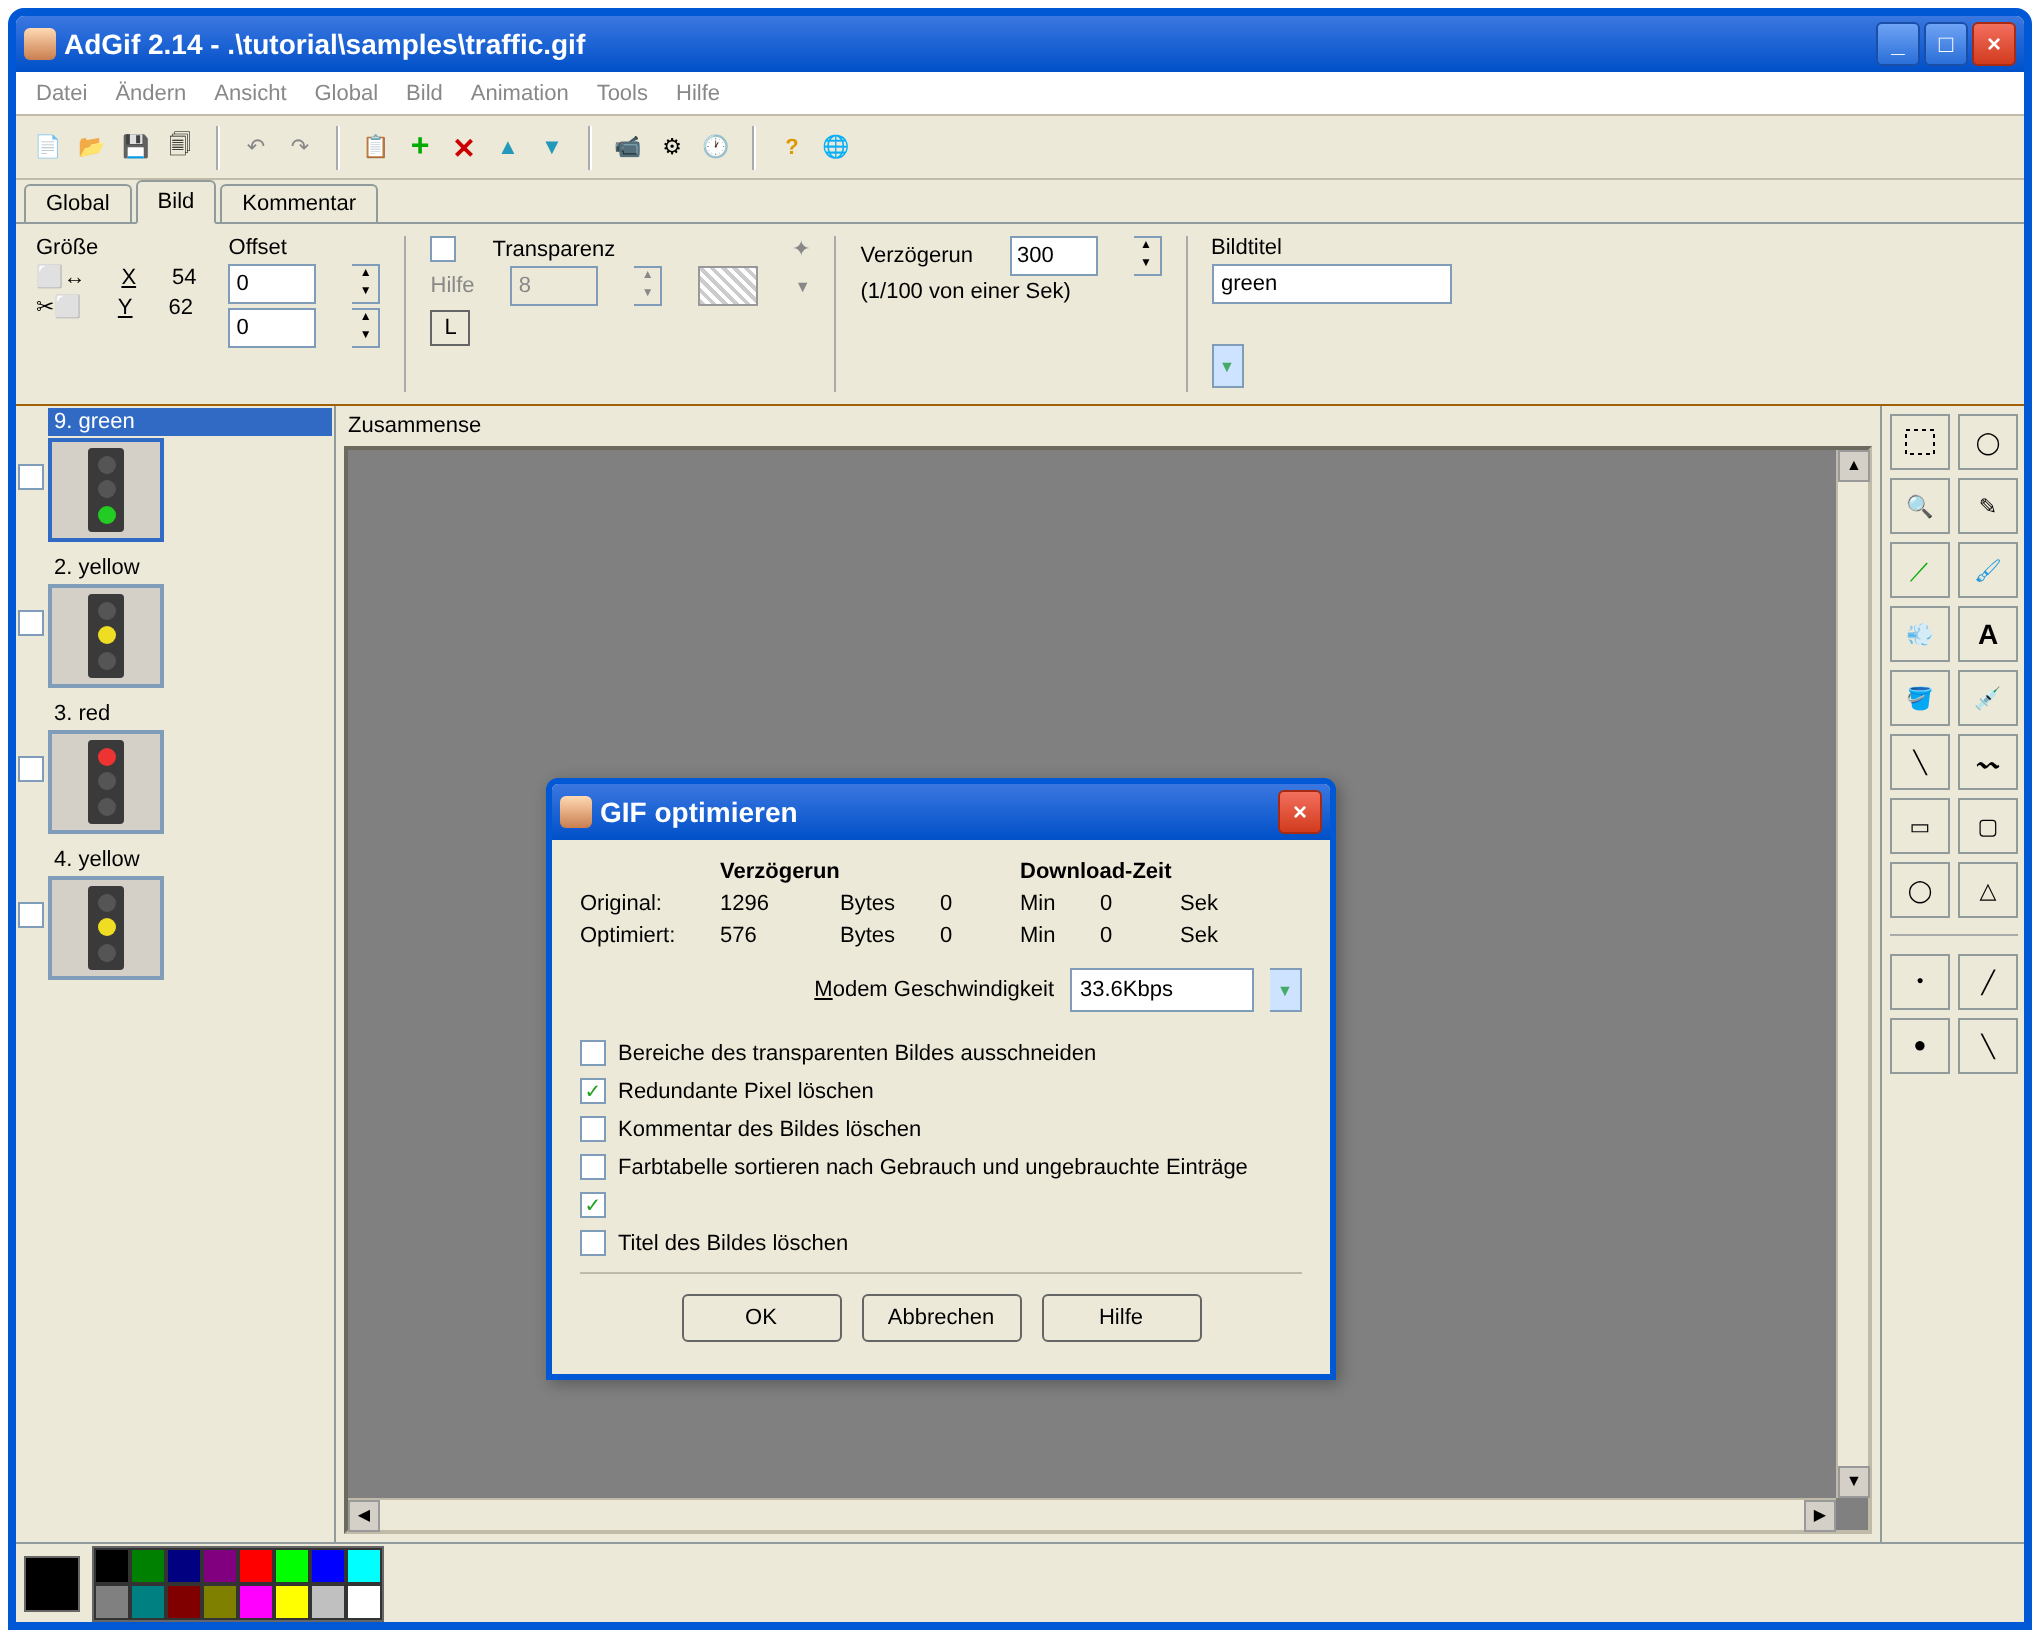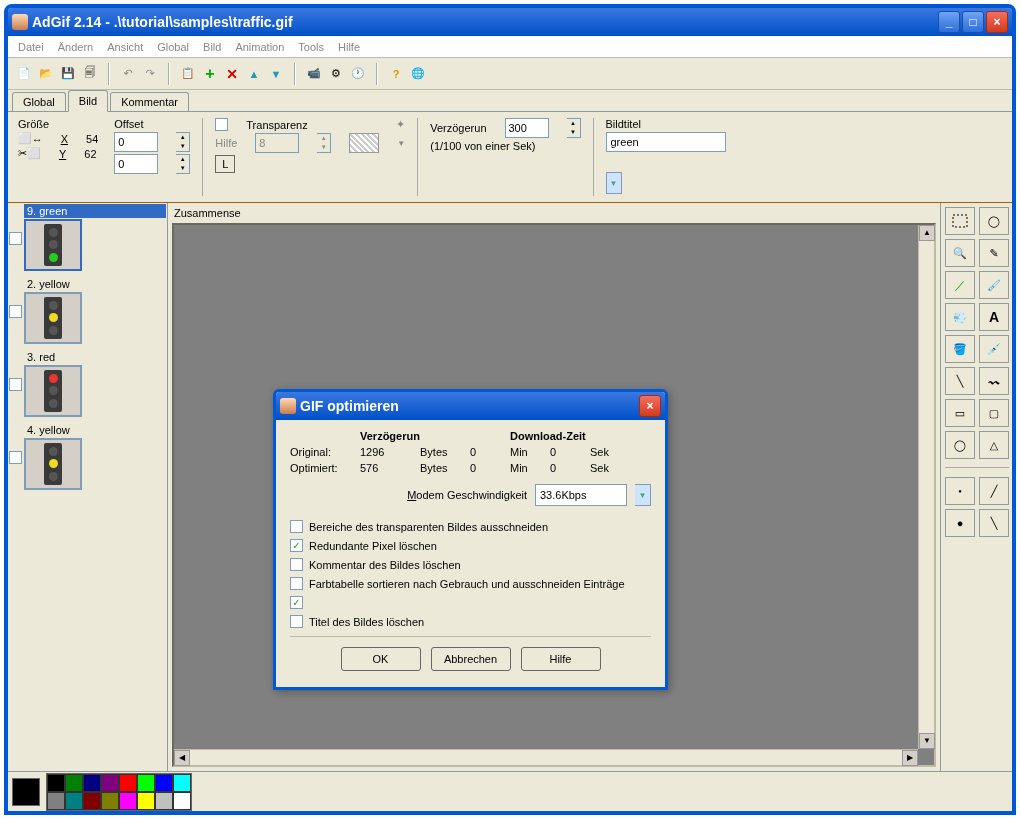--- a/index.html
+++ b/index.html
@@ -351,21 +351,21 @@
             <div class="opt-row">
     <span class="chk">✓</span>
     <span>Redundante Pixel löschen</span>
             </div>
             <div class="opt-row">
     <span class="chk"></span>
     <span>Kommentar des Bildes löschen</span>
             </div>
             <div class="opt-row">
     <span class="chk"></span>
-    <span>Farbtabelle sortieren nach Gebrauch und ausschneiden Einträge</span>
+    <span>Farbtabelle sortieren nach Gebrauch und ungebrauchte Einträge</span>
             </div>
             <div class="opt-row">
     <span class="chk">✓</span>
             </div>
             <div class="opt-row">
     <span class="chk"></span>
     <span>Titel des Bildes löschen</span>
             </div>
           </div>
         <div class="dlg-btns">

